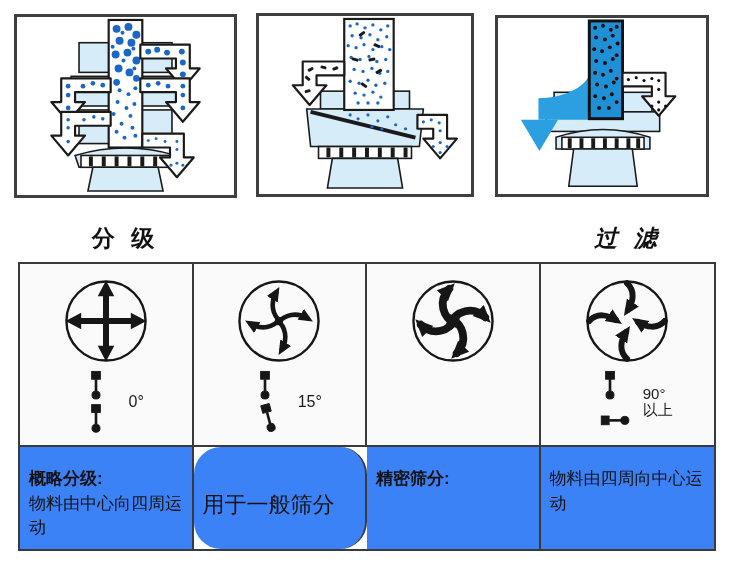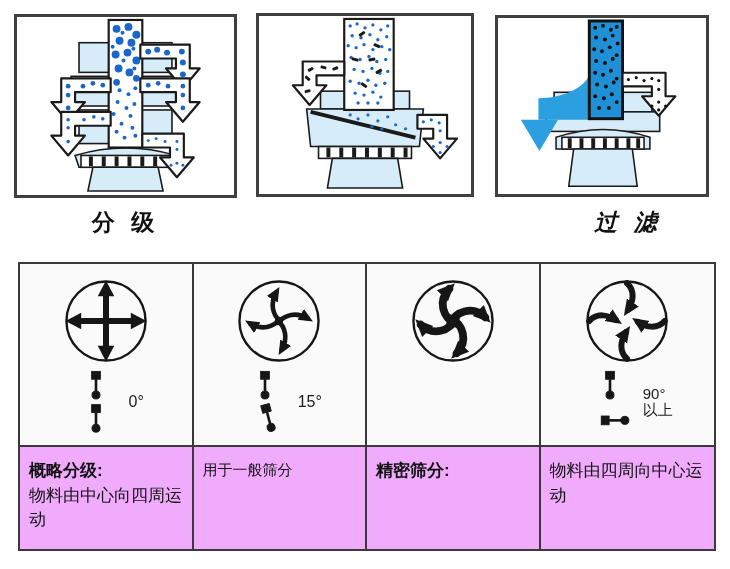--- a/index.html
+++ b/index.html
@@ -4,38 +4,38 @@
 <style>
   html,body{margin:0;padding:0;}
   body{width:730px;height:569px;background:#ffffff;font-family:"Liberation Sans","DejaVu Sans",sans-serif;position:relative;overflow:hidden;}
   .stage{position:absolute;inset:0;}
   
   .dbox{position:absolute;background:#ffffff;border:3px solid #3f3f3f;box-sizing:border-box;}
   #box1{left:14px;top:14px;width:223px;height:184px;}
   #box2{left:256px;top:13px;width:218px;height:184px;}
   #box3{left:495px;top:15px;width:214px;height:182px;}
   .dbox svg{width:100%;height:100%;display:block;}
-  .dlabel{position:absolute;text-align:center;font-size:23px;font-weight:bold;color:#111;letter-spacing:5px;}
+  .dlabel{position:absolute;text-align:center;font-size:23px;font-weight:bold;color:#111;letter-spacing:5px;margin-top:16px;}
   #lab1{left:14px;top:207px;width:223px;}
   #lab2{left:256px;top:207px;width:218px;}
   #lab3{left:521px;top:207px;width:214px;font-style:italic;}
   
   .mtable{position:absolute;left:18px;top:262px;width:694px;border:2px solid #3a3a3a;display:grid;
           grid-template-columns:1fr 1fr 1fr 1fr;grid-template-rows:183px 102px;background:#fff;box-sizing:content-box;}
   .icell{border-right:2px solid #3a3a3a;border-bottom:2px solid #3a3a3a;background:#fafafa;
          display:flex;flex-direction:column;align-items:center;box-sizing:border-box;}
   .icell.no-r,.dcell.no-r{border-right:none;}
   .circle-svg{width:92px;height:92px;margin-top:11px;}
   .pinrow{display:flex;align-items:center;gap:5px;margin-top:2px;}
   .pins-svg{width:56px;height:66px;}
   .angle{font-size:16px;color:#1a1a1a;line-height:1.1;}
   .angle .l2{display:block;}
-  .dcell{border-right:2px solid #3a3a3a;background:#f0abfc;padding:12px 8px 6px 9px;
+  .dcell{border-right:2px solid #3a3a3a;background:#3b82f6;padding:20px 8px 6px 9px;
          font-size:17px;color:#111;line-height:1.45;box-sizing:border-box;}
-  .dcell.center{display:flex;font-size:15px;}
+  .dcell.center{display:flex;align-items:center;font-size:22px;border-radius:27px;}
   .dtitle{font-weight:bold;display:block;}
 </style>
 </head>
 <body>
 
 <div class="stage">
 
   <div class="dbox" id="box1">
     <svg viewBox="0 0 210 180" preserveAspectRatio="xMidYMid meet">
       <g fill="#d6ecf8" stroke="#1a1a1a" stroke-width="1.6">

